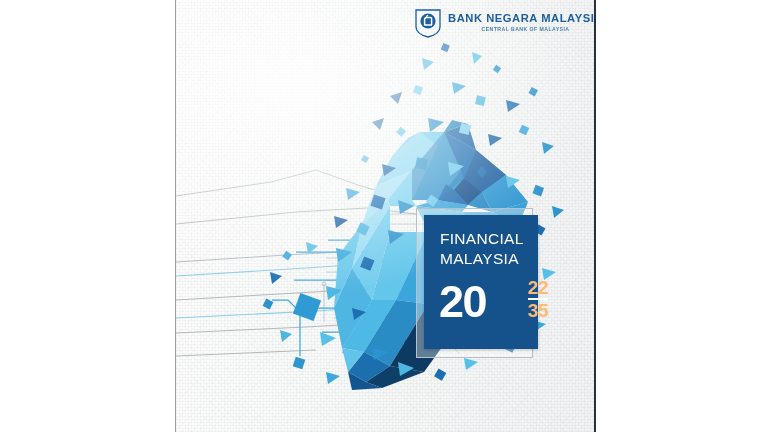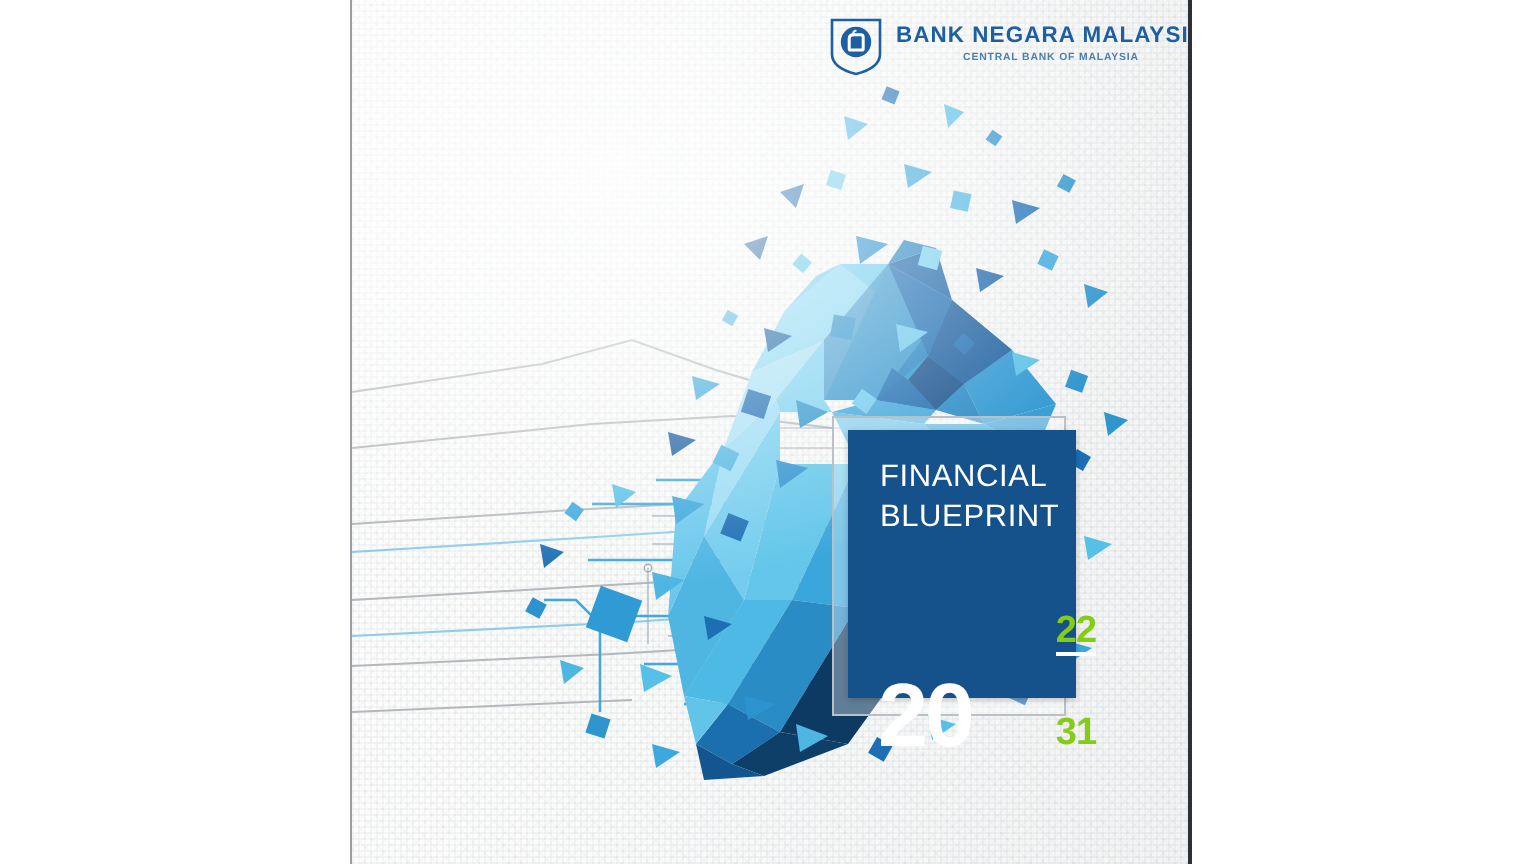--- a/index.html
+++ b/index.html
@@ -72,23 +72,22 @@
     display:flex;align-items:flex-end;margin-top:9px;margin-left:-1px;gap:40px;
   }
   #year-major{
     color:#ffffff;font-size:45px;font-weight:bold;line-height:.86;
     letter-spacing:-1.6px;
   }
   #year-stack{
     display:flex;flex-direction:column;margin-left:2px;margin-bottom:1px;
   }
   .year-minor{
-    color:#84cc16;font-size:19px;font-weight:bold;line-height:1.02;
+    color:#fdba74;font-size:19px;font-weight:bold;line-height:1.02;
     letter-spacing:-.4px;
-    margin-top:28px;
   }
   #year-rule{height:1.6px;background:#ffffff;margin:1px 0;}
 </style>
 </head>
 <body>
 
 <div id="stage">
 
   <div id="cover">
 
@@ -287,26 +286,26 @@
         <div id="bnm-name">BANK NEGARA MALAYSIA</div>
         <div id="bnm-sub">CENTRAL BANK OF MALAYSIA</div>
       </div>
     </div>
 
     <div id="title-frame"></div>
 
     <div id="title-box">
       <div id="title-inner">
         <div class="title-line">FINANCIAL</div>
-        <div class="title-line">BLUEPRINT</div>
+        <div class="title-line">MALAYSIA</div>
         <div id="year-row">
           <div id="year-major">20</div>
           <div id="year-stack">
             <div class="year-minor">22</div>
             <div id="year-rule"></div>
-            <div class="year-minor">31</div>
+            <div class="year-minor">35</div>
           </div>
         </div>
       </div>
     </div>
 
   </div>
 </div>
 
 </body></html>

